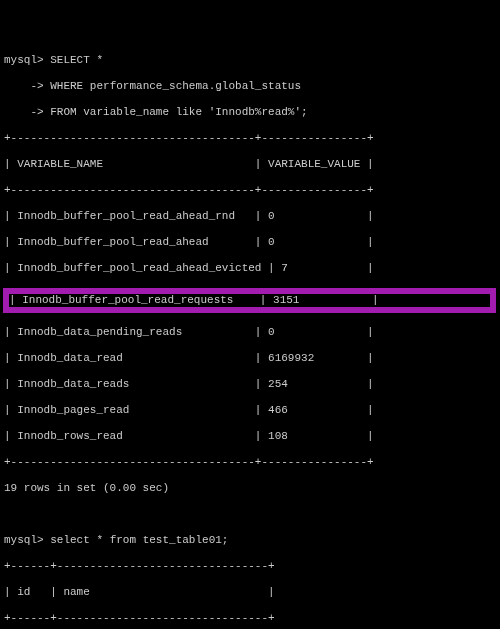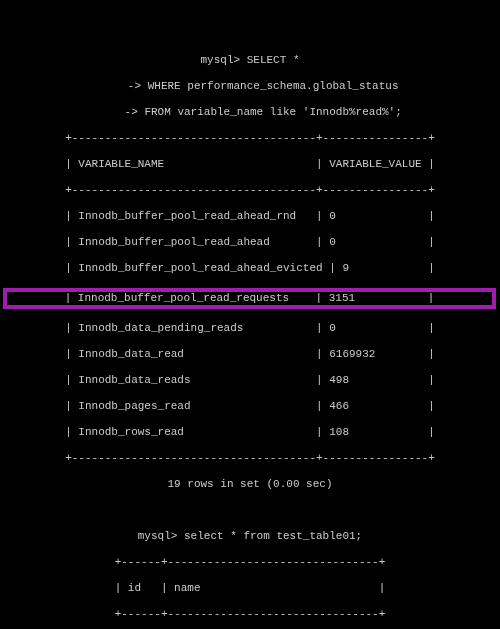--- a/index.html
+++ b/index.html
@@ -7,47 +7,47 @@
     padding: 2px 4px;
     background: #000;
     color: #ccc;
     font-family: "Courier New", monospace;
     font-size: 11px;
     line-height: 13px;
     width: 500px;
     box-sizing: border-box;
     white-space: pre;
   }
-  .ln { display: block; text-align: center; }
+  .ln { display: block; }
   .hl-row {
-    border: 4px solid #a21caf;
+    border: 6px solid #a21caf;
     color: #ccc;
     display: block;
     padding: 0;
     margin-left: -1px;
   }
 </style>
 </head>
 <body>
 
 
 
 <span class="ln"><span>mysql&gt;</span> <span>SELECT *</span></span>
 <span class="ln"><span>    -&gt;</span> <span>WHERE performance_schema.global_status</span></span>
 <span class="ln"><span>    -&gt;</span> <span>FROM variable_name like 'Innodb%read%';</span></span>
 <span class="ln">+-------------------------------------+----------------+</span>
 <span class="ln">| VARIABLE_NAME                       | VARIABLE_VALUE |</span>
 <span class="ln">+-------------------------------------+----------------+</span>
 <span class="ln">| Innodb_buffer_pool_read_ahead_rnd   | 0              |</span>
 <span class="ln">| Innodb_buffer_pool_read_ahead       | 0              |</span>
-<span class="ln">| Innodb_buffer_pool_read_ahead_evicted | 9            |</span>
+<span class="ln">| Innodb_buffer_pool_read_ahead_evicted | 7            |</span>
 <span class="hl-row"><span class="ln">| Innodb_buffer_pool_read_requests    | 3151           |</span></span>
 <span class="ln">| Innodb_data_pending_reads           | 0              |</span>
 <span class="ln">| Innodb_data_read                    | 6169932        |</span>
-<span class="ln">| Innodb_data_reads                   | 498            |</span>
+<span class="ln">| Innodb_data_reads                   | 254            |</span>
 <span class="ln">| Innodb_pages_read                   | 466            |</span>
 <span class="ln">| Innodb_rows_read                    | 108            |</span>
 <span class="ln">+-------------------------------------+----------------+</span>
 <span class="ln">19 rows in set (0.00 sec)</span>
 <span class="ln"> </span>
 <span class="ln"><span>mysql&gt;</span> <span>select * from test_table01;</span></span>
 <span class="ln">+------+--------------------------------+</span>
 <span class="ln">| id   | name                           |</span>
 <span class="ln">+------+--------------------------------+</span>
 

